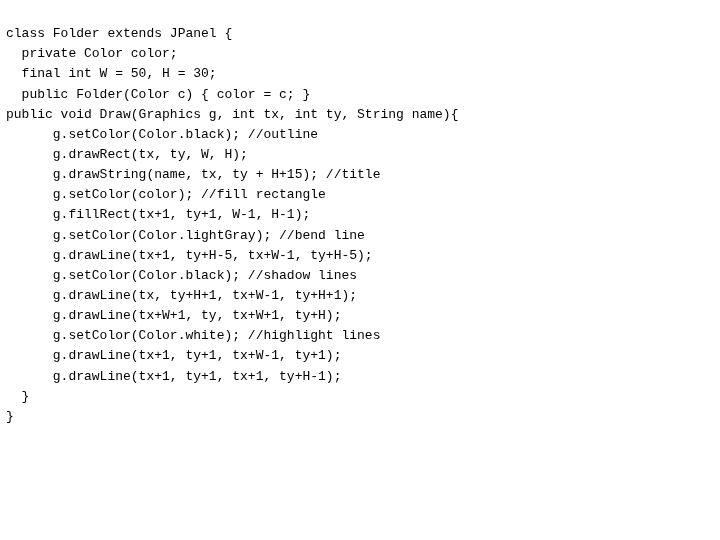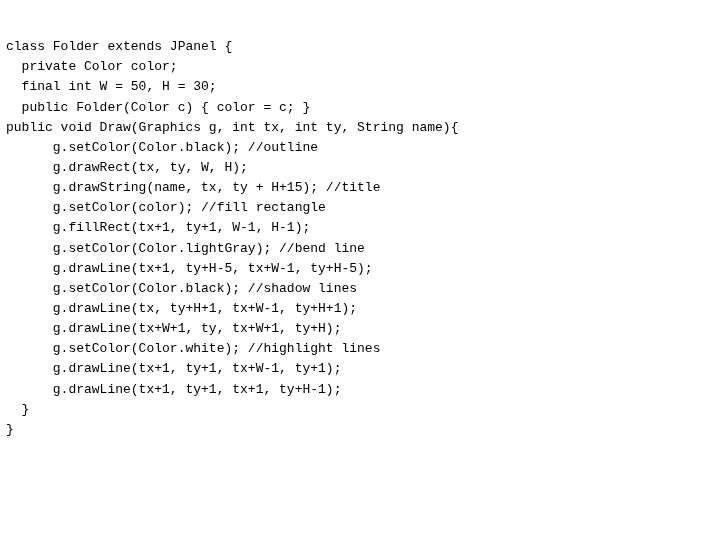--- a/index.html
+++ b/index.html
@@ -14,21 +14,21 @@
       font-size: 13px;
       line-height: 1.55;
       color: #000000;
       width: 720px;
       height: 540px;
       overflow: hidden;
     }
 
     .code-container {
       background-color: #ffffff;
-      padding: 17px 6px;
+      padding: 4px 6px;
       white-space: pre;
       width: 632px;
       min-height: 540px;
     }
 
     .code-line {
       display: block;
       white-space: pre;
     }
   </style>

